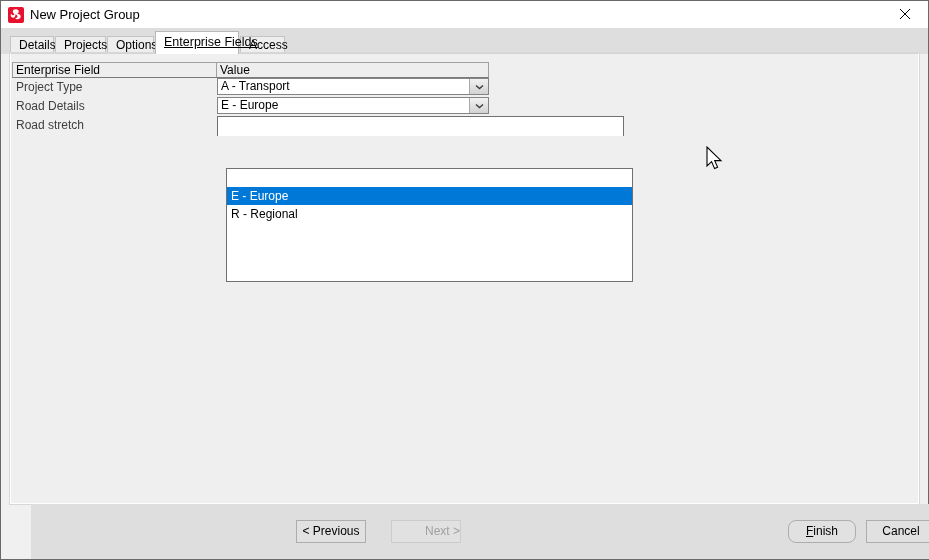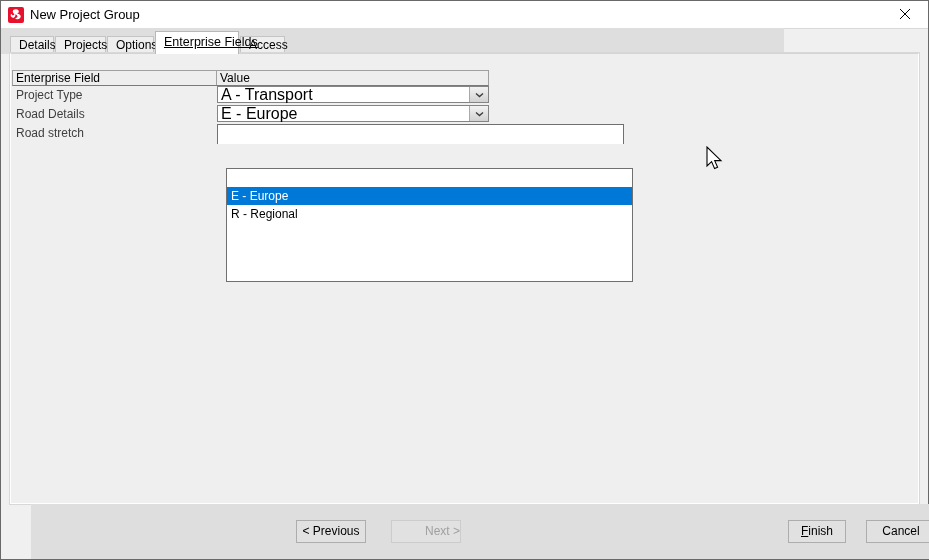--- a/index.html
+++ b/index.html
@@ -60,21 +60,21 @@
     align-items: center;
     justify-content: center;
     cursor: default;
   }
   #close-button svg { display: block; }
 
   
   #tabstrip {
     position: absolute;
     left: 0; top: 27px;
-    width: 783px;
+    width: 927px;
     height: 26px;
     background: #dedede;
   }
   .tab {
     position: absolute;
     bottom: 0;
     box-sizing: border-box;
     background: #eeeeee;
     border: 1px solid #c4c4c4;
     border-bottom: none;
@@ -106,21 +106,21 @@
     box-sizing: border-box;
     background: #efefef;
     border: 1px solid #ffffff;
     border-top-color: #d4d4d4;
     box-shadow: 0 0 0 1px #d8d8d8;
   }
 
   
   #grid {
     position: absolute;
-    left: 1px; top: 16px;
+    left: 1px; top: 8px;
     width: 477px;
   }
   #grid-header {
     position: relative;
     height: 16px;
     background: #eeeeee;
     border: 1px solid #a0a0a0;
     border-bottom: 1px solid #7a7a7a;
     box-sizing: border-box;
   }
@@ -162,21 +162,21 @@
     width: 272px;
     height: 17px;
     box-sizing: border-box;
     background: #ffffff;
     border: 1px solid #848484;
     cursor: default;
   }
   .combo .combo-text {
     position: absolute;
     left: 3px; top: 0px;
-    font-size: 16px;
+    font-size: 12px;
     line-height: 15px;
     white-space: nowrap;
     color: #000;
   }
   .combo .combo-btn {
     position: absolute;
     right: 0; top: 0;
     width: 19px; height: 15px;
     background: linear-gradient(#f2f2f2, #d2d2d2);
     border-left: 1px solid #a9a9a9;
@@ -252,21 +252,21 @@
     font-family: "Liberation Sans", sans-serif;
   }
   .btn.disabled {
     color: #a0a0a0;
     border-color: #cccccc;
     background: #e1e1e1;
     text-align: right;
   }
   #btn-previous { left: 265px; width: 70px; }
   #btn-next     { left: 360px; width: 70px; }
-  #btn-finish   { left: 757px; width: 58px; }
+  #btn-finish   { left: 757px; width: 68px; border-radius: 8px; }
   #btn-cancel   { left: 835px; width: 70px; }
   .mnemonic { text-decoration: underline; }
 
   
   #cursor {
     position: absolute;
     left: 705px; top: 145px;
     width: 20px; height: 28px;
     z-index: 50;
     pointer-events: none;

